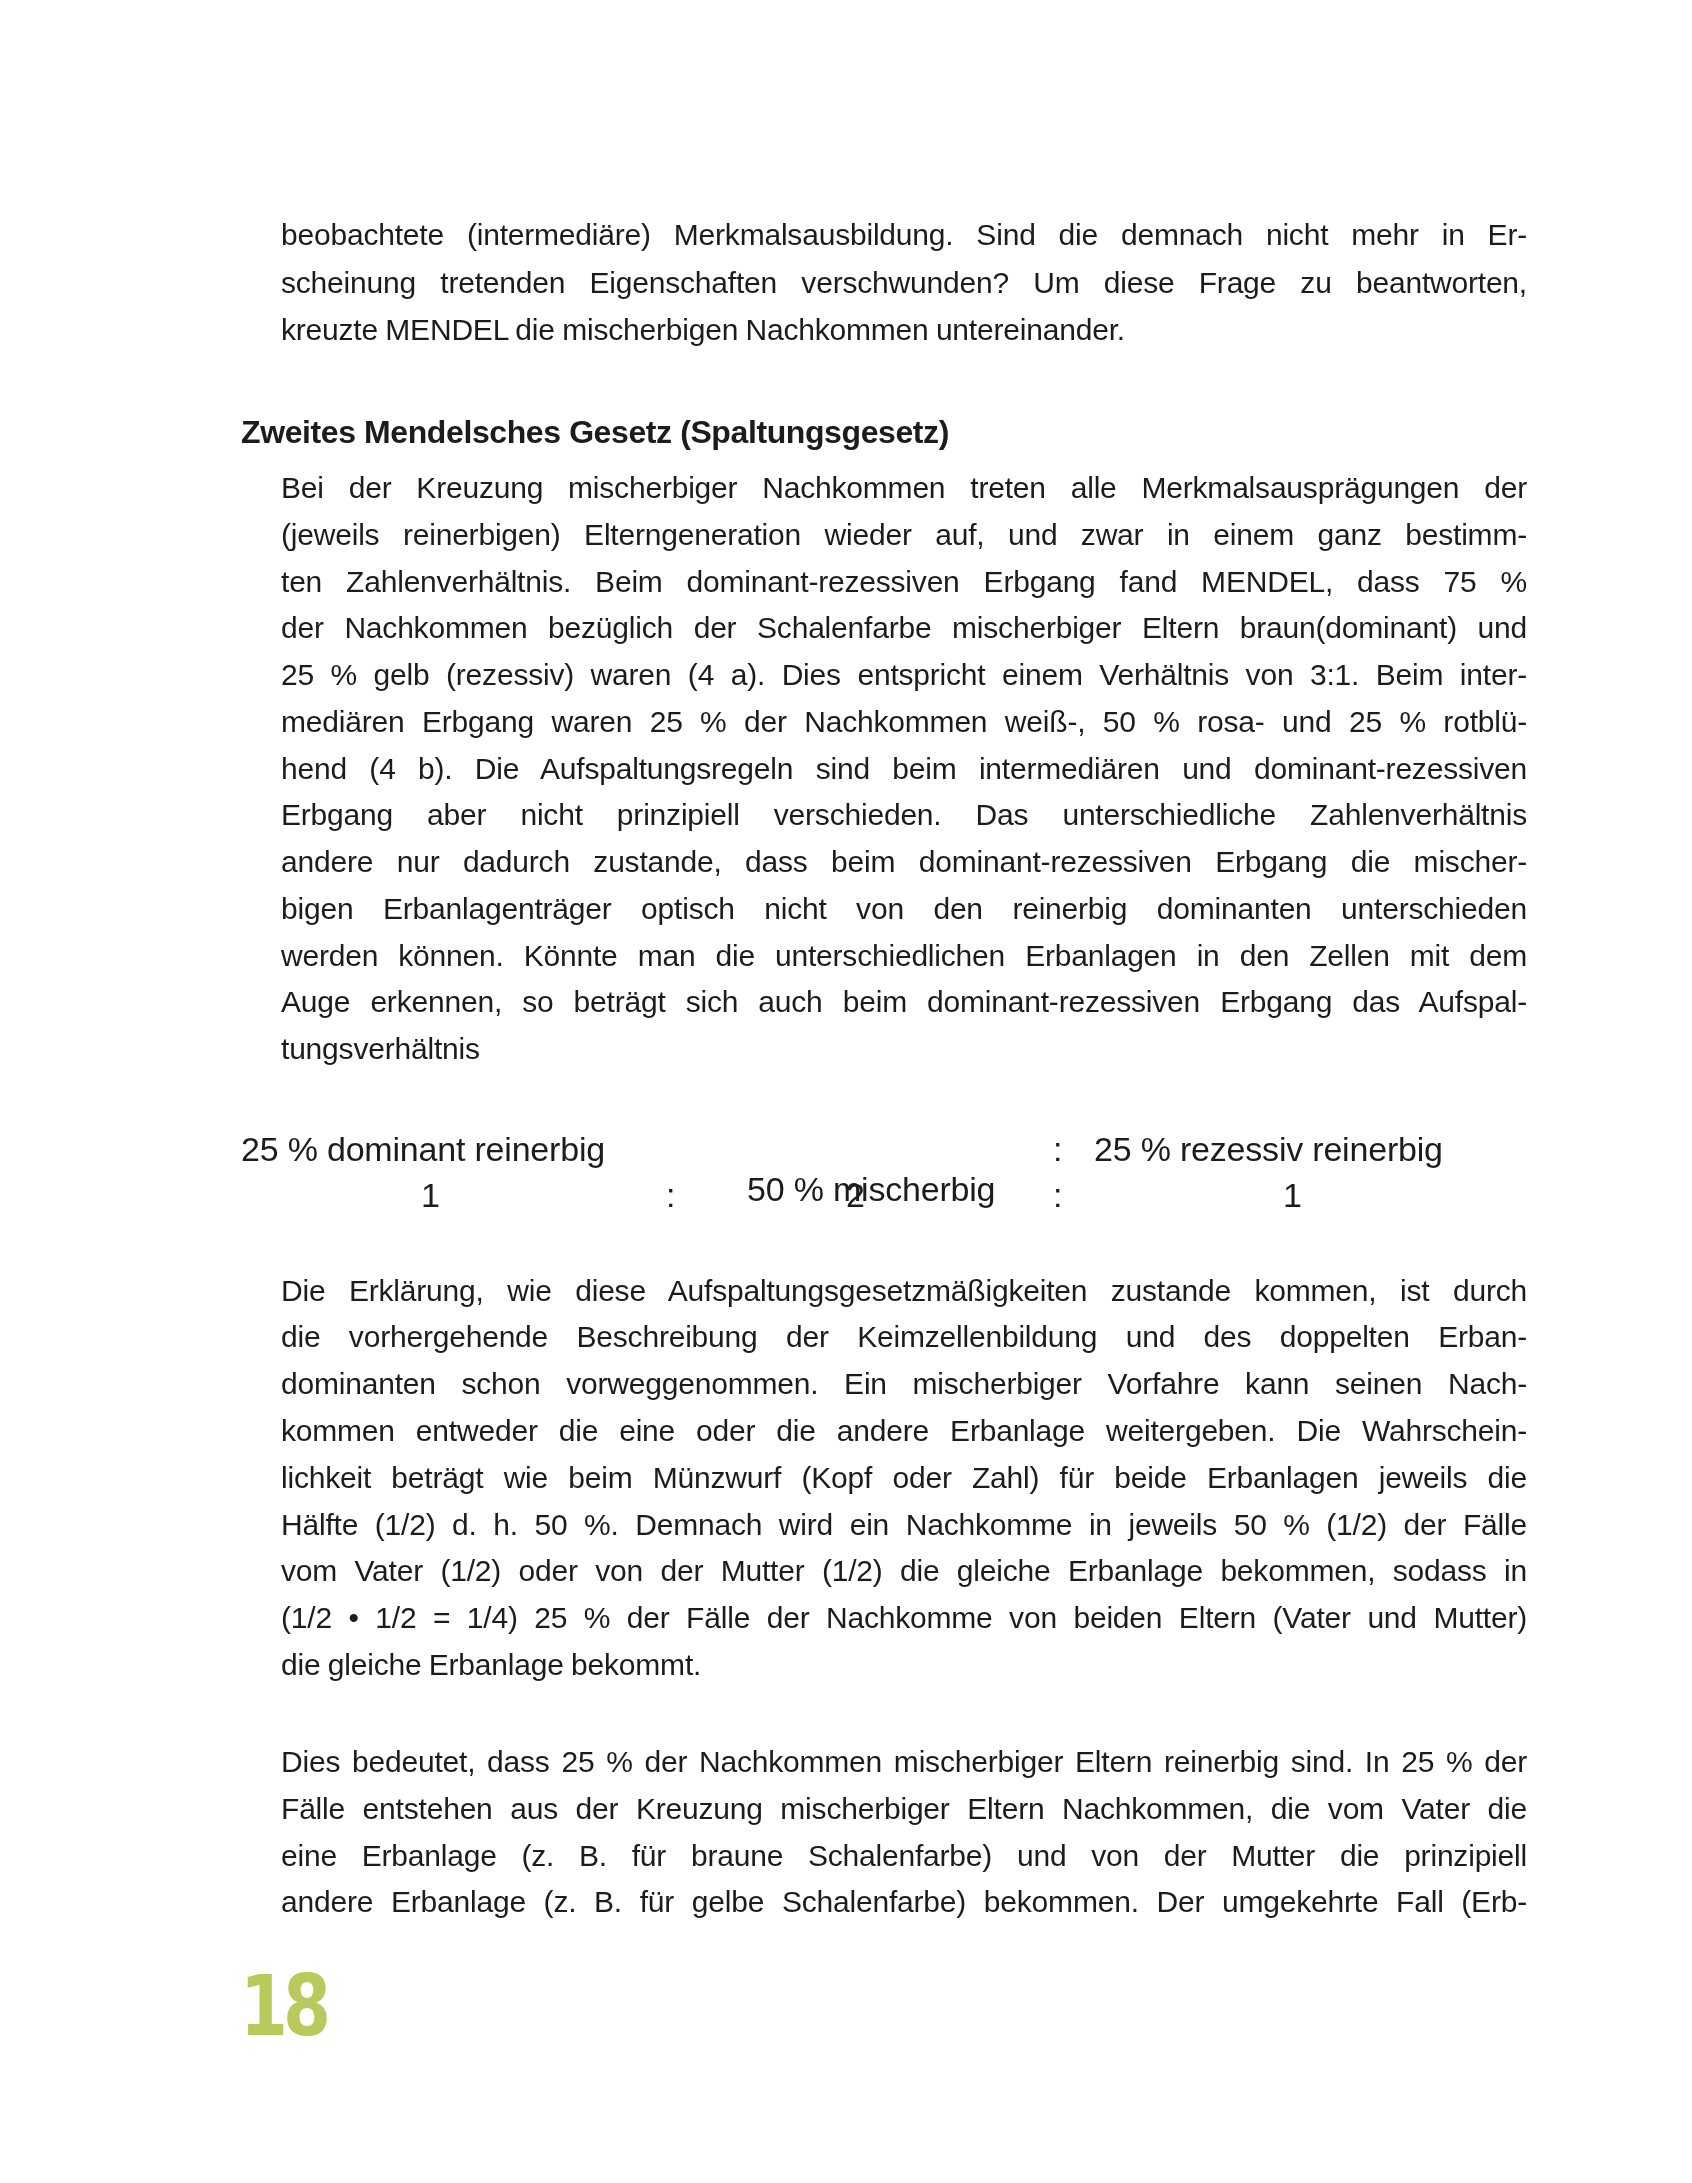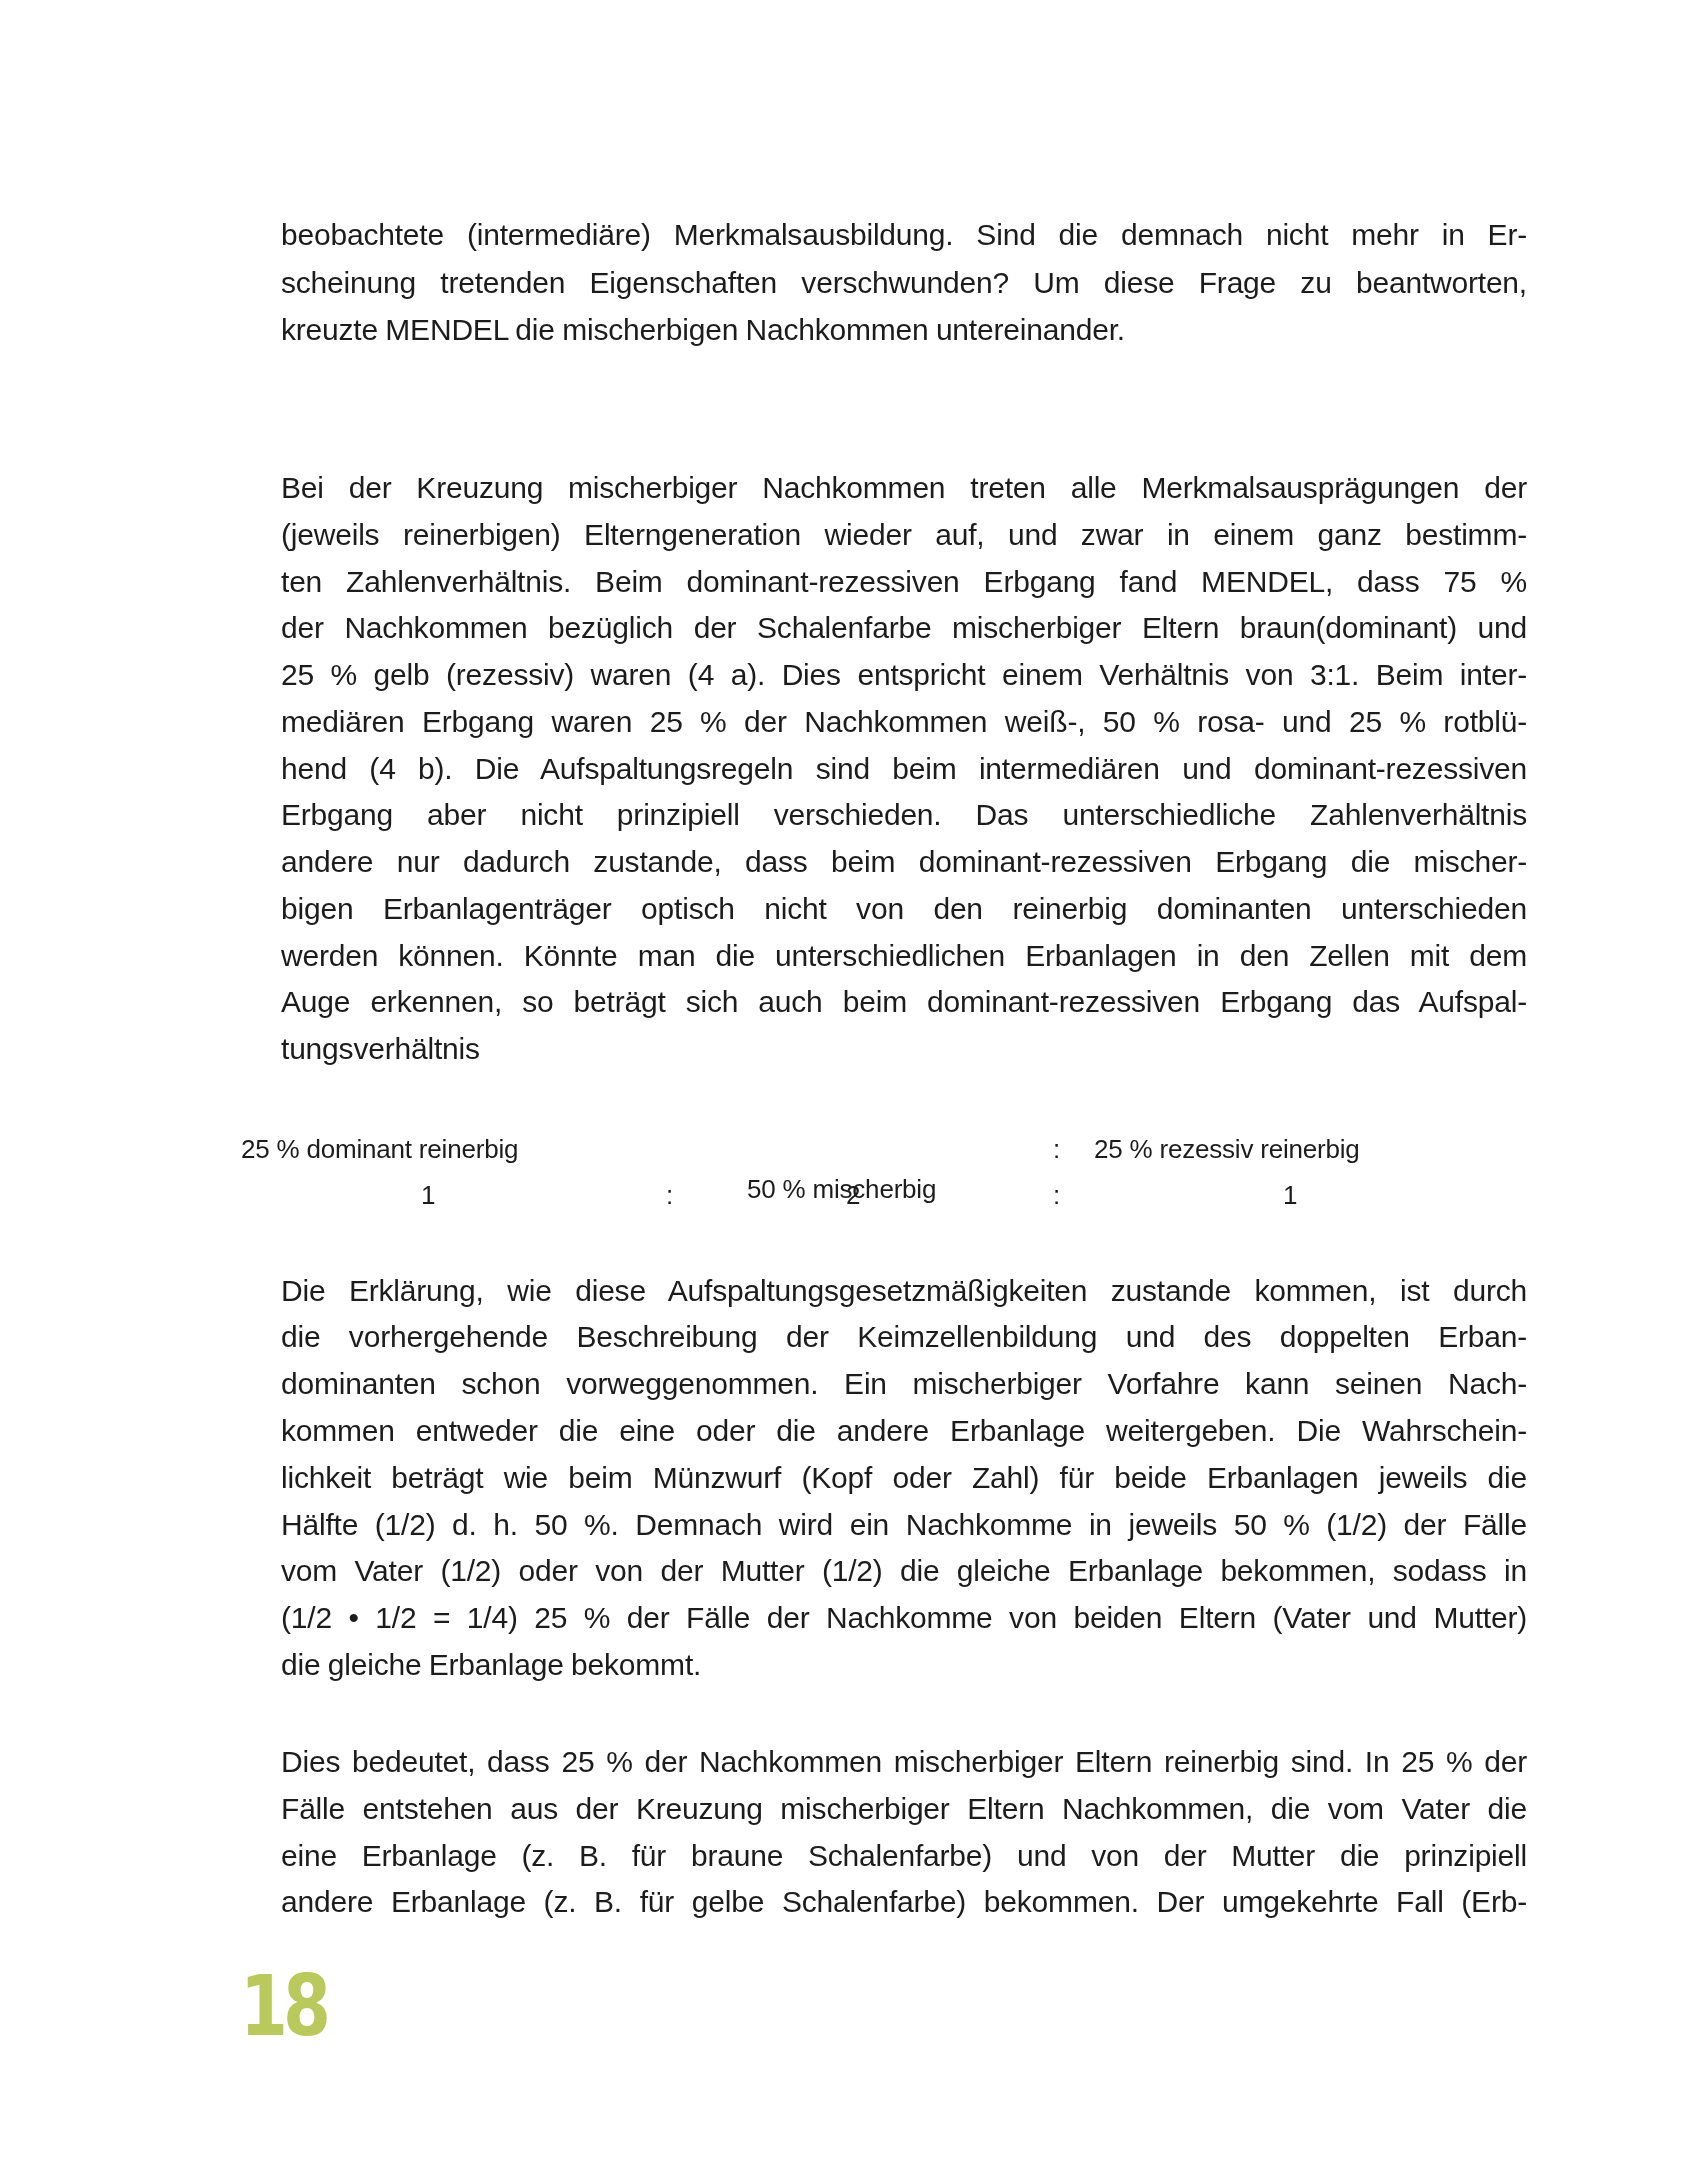--- a/index.html
+++ b/index.html
@@ -44,21 +44,21 @@
     line-height: 47px;
     font-size: 32px;
     font-weight: bold;
     white-space: nowrap;
     letter-spacing: -0.4px;
   }
   .ratio-cell {
     position: absolute;
     height: 47px;
     line-height: 47px;
-    font-size: 26px;
+    font-size: 34px;
     white-space: nowrap;
     letter-spacing: -0.2px;
     text-align: right;
   }
   .page-number {
     position: absolute;
     left: 240px;
     top: 1964px;
     font-family: "DejaVu Sans", sans-serif;
     font-weight: bold;
@@ -74,20 +74,21 @@
 <body>
 
 <div class="page">
 
   <div>
     <div class="line j" style="top:211px">beobachtete (intermediäre) Merkmalsausbildung. Sind die demnach nicht mehr in Er-</div>
     <div class="line j" style="top:259px">scheinung tretenden Eigenschaften verschwunden? Um diese Frage zu beantworten,</div>
     <div class="line" style="top:306px">kreuzte MENDEL die mischerbigen Nachkommen untereinander.</div>
   </div>
 
+  <div class="heading" style="top:409px">Zweites Mendelsches Gesetz (Spaltungsgesetz)</div>
 
   <div>
     <div class="line j" style="top:464px">Bei der Kreuzung mischerbiger Nachkommen treten alle Merkmalsausprägungen der</div>
     <div class="line j" style="top:511px">(jeweils reinerbigen) Elterngeneration wieder auf, und zwar in einem ganz bestimm-</div>
     <div class="line j" style="top:558px">ten Zahlenverhältnis. Beim dominant-rezessiven Erbgang fand MENDEL, dass 75 %</div>
     <div class="line j" style="top:604px">der Nachkommen bezüglich der Schalenfarbe mischerbiger Eltern braun(dominant) und</div>
     <div class="line j" style="top:651px">25 % gelb (rezessiv) waren (4 a). Dies entspricht einem Verhältnis von 3:1. Beim inter-</div>
     <div class="line j" style="top:698px">mediären Erbgang waren 25 % der Nachkommen weiß-, 50 % rosa- und 25 % rotblü-</div>
     <div class="line j" style="top:745px">hend (4 b). Die Aufspaltungsregeln sind beim intermediären und dominant-rezessiven</div>
     <div class="line j" style="top:791px">Erbgang aber nicht prinzipiell verschieden. Das unterschiedliche Zahlenverhältnis</div>

